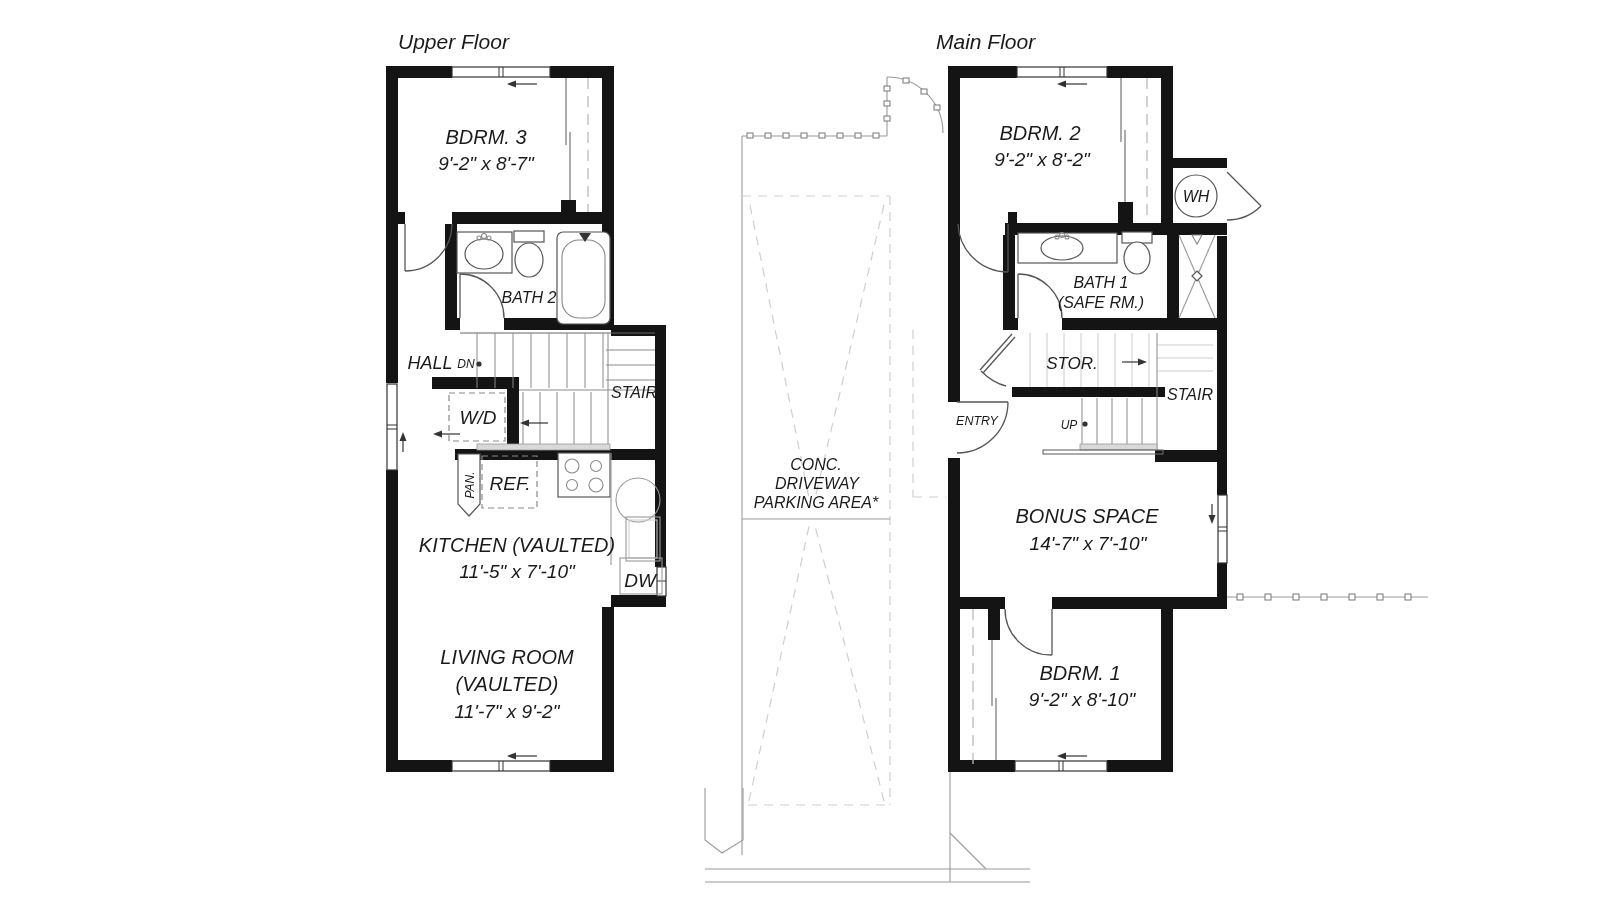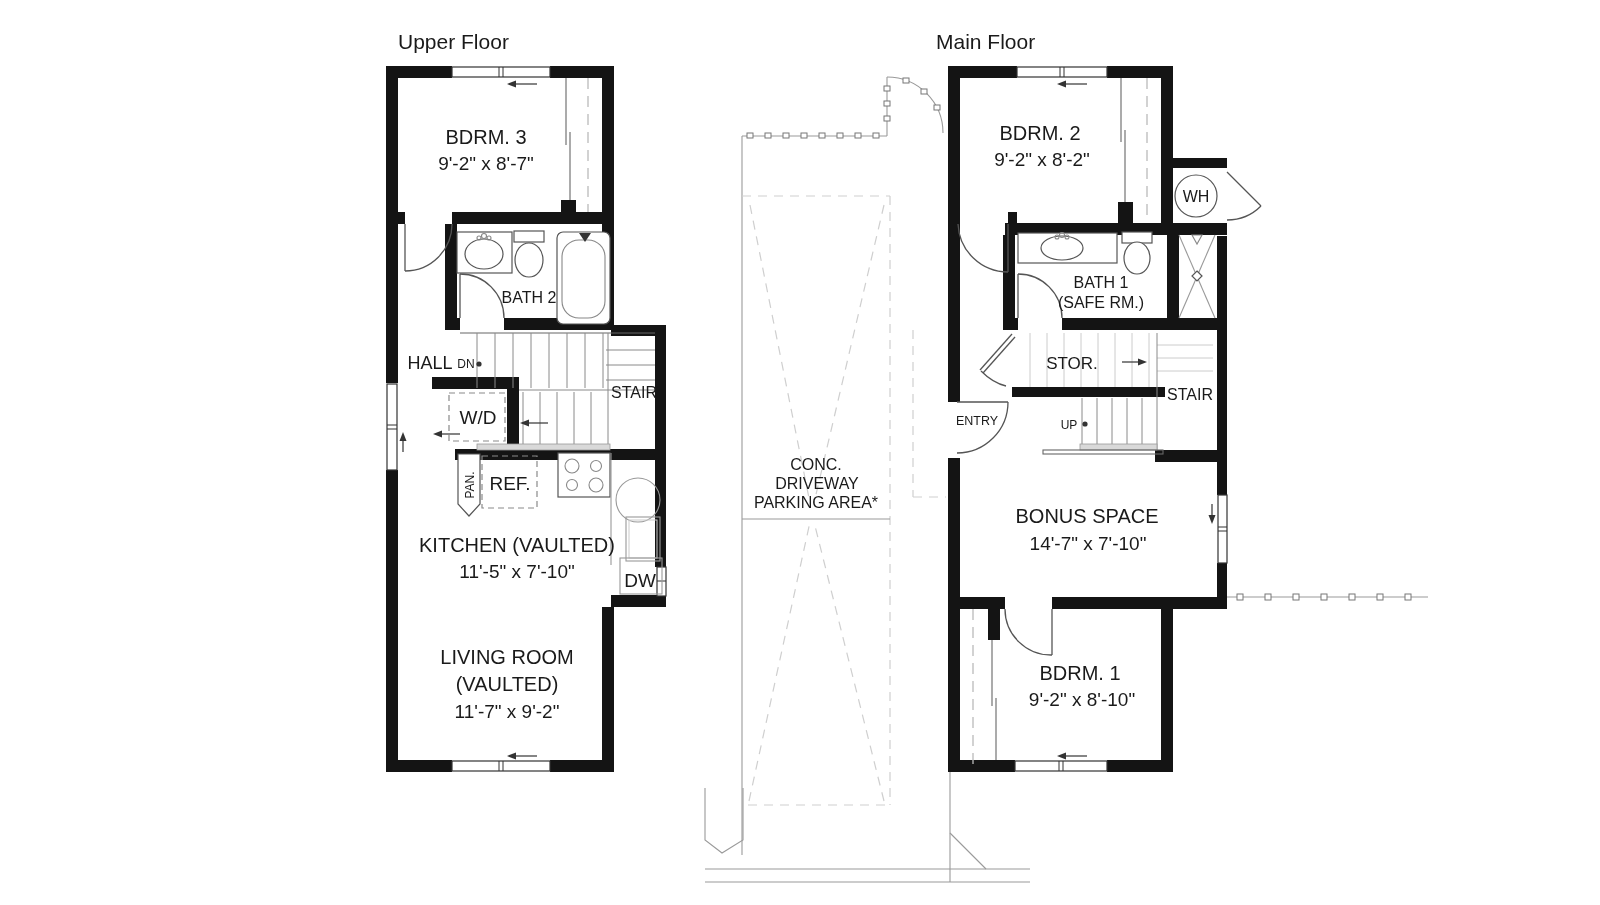--- a/index.html
+++ b/index.html
@@ -1,16 +1,16 @@
 <!DOCTYPE html>
 <html><head>
 <meta charset="utf-8">
 <style>
   html,body{margin:0;padding:0;background:#fff;}
-  .canvas{width:1288px;height:905px;background:#ffffff;position:relative;font-family:"Liberation Sans",sans-serif;}
+  .canvas{width:1288px;height:905px;background:#ffffff;position:relative;font-family:"Liberation Sans",sans-serif;font-style:italic;}
   svg text{font-family:"Liberation Sans",sans-serif;fill:#1a1a1a;}
   .title{font-size:21px;}
   .room{font-size:20px;}
   .dims{font-size:19px;}
   .mid{font-size:16px;}
   .mid2{font-size:17px;}
   .big{font-size:19px;}
   .hall{font-size:18px;}
   .small{font-size:12px;}
   .entry{font-size:12.5px;}

